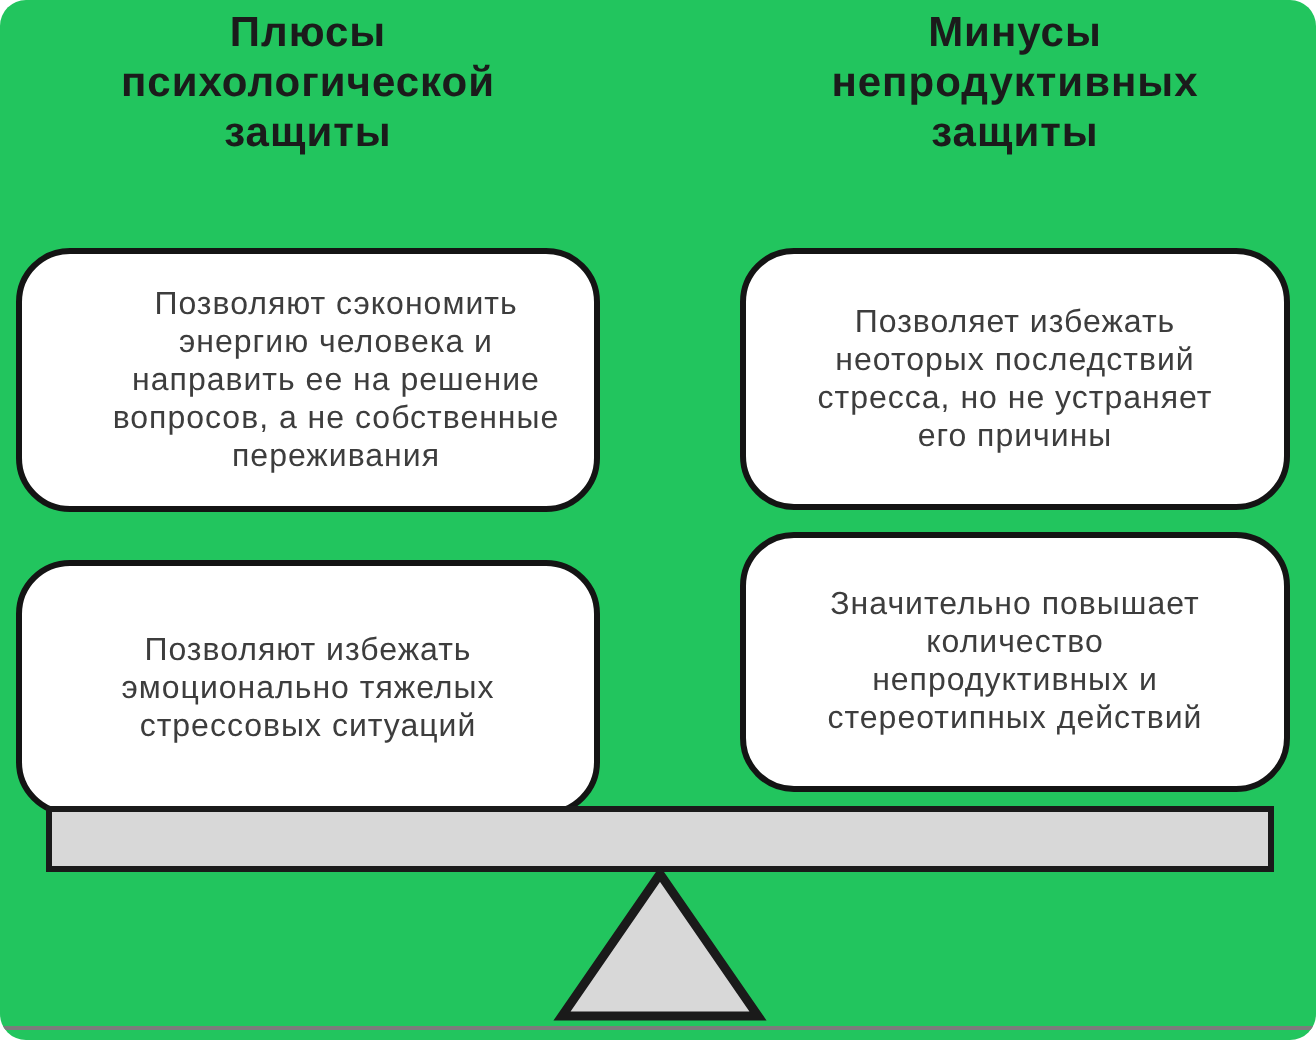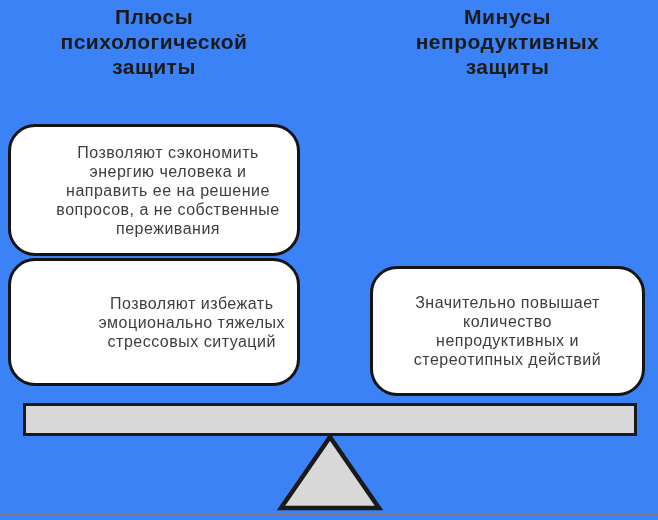--- a/index.html
+++ b/index.html
@@ -4,23 +4,24 @@
 <style>
   html, body {
     margin: 0;
     padding: 0;
     background: #ffffff;
   }
   .canvas {
     position: relative;
     width: 658px;
     height: 520px;
-    background: #3b82f6;
+    background: #22c55e;
     overflow: hidden;
     font-family: "Liberation Sans", sans-serif;
+    border-radius: 13px;
   }
   .col-title {
     position: absolute;
     top: 4px;
     text-align: center;
     font-weight: bold;
     font-size: 21px;
     line-height: 25px;
     letter-spacing: 0.5px;
     color: #1b1b1b;
@@ -42,21 +43,21 @@
     padding: 8px 12px;
   }
   .box-text {
     font-size: 16px;
     line-height: 19px;
     letter-spacing: 0.5px;
     color: #3d3d3d;
     white-space: pre-line;
   }
   .box.tl { left: 8px;   top: 124px; width: 292px; height: 132px; padding-left: 40px; }
-  .box.bl { left: 8px;   top: 258px; width: 292px; height: 128px; justify-content: flex-end; }
+  .box.bl { left: 8px;   top: 280px; width: 292px; height: 128px; }
   .box.tr { left: 370px; top: 124px; width: 275px; height: 131px; }
   .box.br { left: 370px; top: 266px; width: 275px; height: 130px; }
 
   .beam {
     position: absolute;
     left: 23px;
     top: 403px;
     width: 614px;
     height: 33px;
     box-sizing: border-box;
@@ -99,20 +100,26 @@
 защиты</div>
 
   <div class="box tl">
     <span class="box-text">Позволяют сэкономить
 энергию человека и
 направить ее на решение
 вопросов, а не собственные
 переживания</span>
   </div>
 
+  <div class="box tr">
+    <span class="box-text">Позволяет избежать
+неоторых последствий
+стресса, но не устраняет
+его причины</span>
+  </div>
 
   <div class="box bl">
     <span class="box-text">Позволяют избежать
 эмоционально тяжелых
 стрессовых ситуаций</span>
   </div>
 
   <div class="box br">
     <span class="box-text">Значительно повышает
 количество

